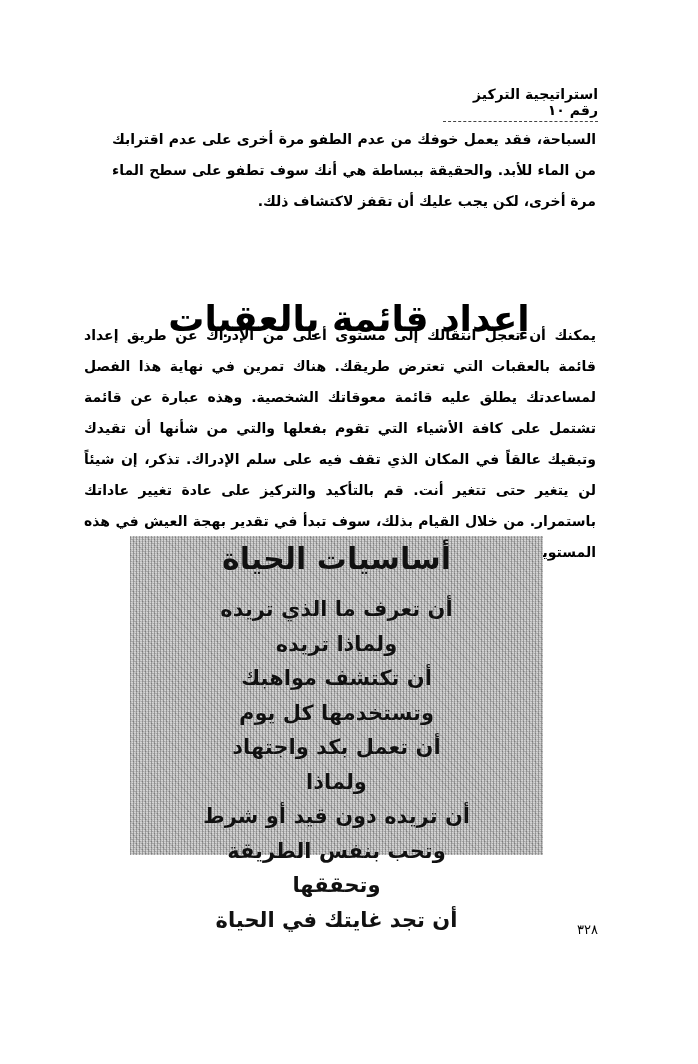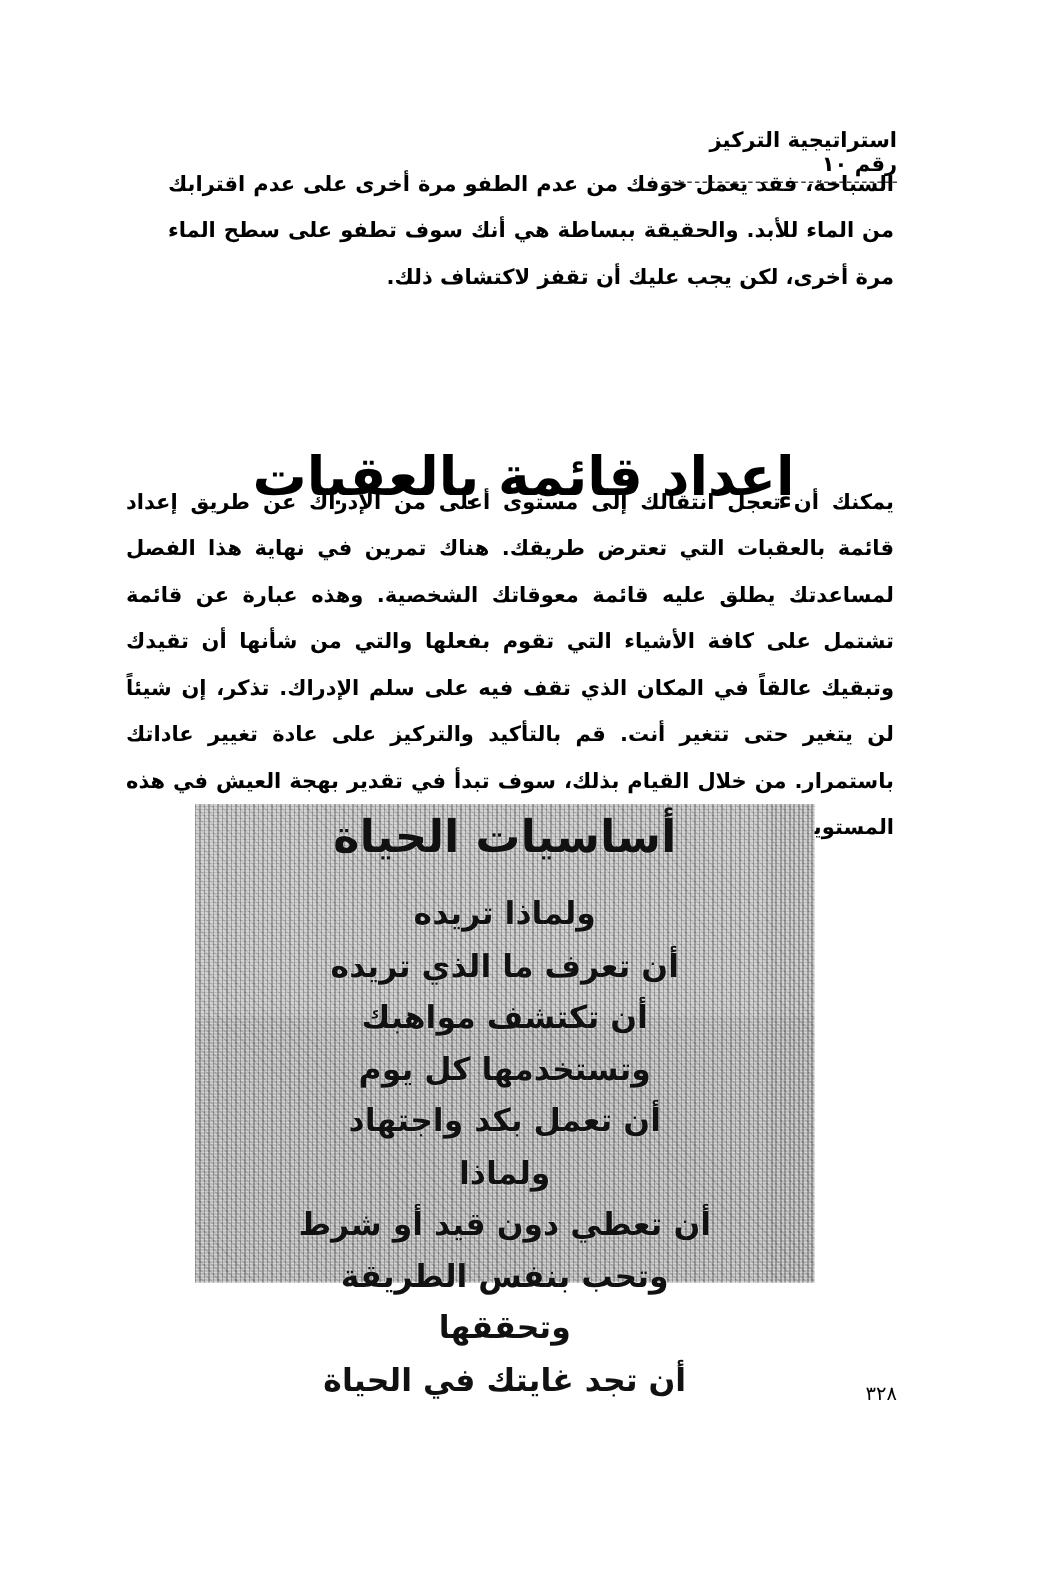--- a/index.html
+++ b/index.html
@@ -31,21 +31,21 @@
       position: absolute;
       left: 84px;
       right: 102px;
       direction: rtl;
       text-align: justify;
       text-align-last: right;
       font-size: 14px;
       font-weight: bold;
       line-height: 31px;
     }
-    .para-1 { top: 108px; margin-left: 28px; }
+    .para-1 { top: 124px; margin-left: 28px; }
     .para-2 { top: 320px; }
     .section-title {
       position: absolute;
       top: 254px;
       left: 0;
       right: 0;
       text-align: center;
       direction: rtl;
       font-size: 36px;
       font-weight: 900;
@@ -101,26 +101,26 @@
 
 <div class="para para-1">السباحة، فقد يعمل خوفك من عدم الطفو مرة أخرى على عدم اقترابك من الماء للأبد. والحقيقة ببساطة هي أنك سوف تطفو على سطح الماء مرة أخرى، لكن يجب عليك أن تقفز لاكتشاف ذلك.</div>
 
 <div class="section-title">إعداد قائمة بالعقبات</div>
 
 <div class="para para-2">يمكنك أن تعجل انتقالك إلى مستوى أعلى من الإدراك عن طريق إعداد قائمة بالعقبات التي تعترض طريقك. هناك تمرين في نهاية هذا الفصل لمساعدتك يطلق عليه قائمة معوقاتك الشخصية. وهذه عبارة عن قائمة تشتمل على كافة الأشياء التي تقوم بفعلها والتي من شأنها أن تقيدك وتبقيك عالقاً في المكان الذي تقف فيه على سلم الإدراك. تذكر، إن شيئاً لن يتغير حتى تتغير أنت. قم بالتأكيد والتركيز على عادة تغيير عاداتك باستمرار. من خلال القيام بذلك، سوف تبدأ في تقدير بهجة العيش في هذه المستويات الأعلى.</div>
 
 <div class="poem-box">
   <div class="poem-title">أساسيات الحياة</div>
   <div class="poem-lines">
+    <div class="poem-line">أن تعرف ما الذي تريده</div>
     <div class="poem-line">ولماذا تريده</div>
-    <div class="poem-line">أن تعرف ما الذي تريده</div>
     <div class="poem-line">أن تكتشف مواهبك</div>
     <div class="poem-line">وتستخدمها كل يوم</div>
     <div class="poem-line">أن تعمل بكد واجتهاد</div>
     <div class="poem-line">ولماذا</div>
-    <div class="poem-line">أن تعطي دون قيد أو شرط</div>
+    <div class="poem-line">أن تريده دون قيد أو شرط</div>
     <div class="poem-line">وتحب بنفس الطريقة</div>
     <div class="poem-line">وتحققها</div>
     <div class="poem-line">أن تجد غايتك في الحياة</div>
   </div>
 </div>
 
 <div class="page-number">٣٢٨</div>
 
 </body></html>

